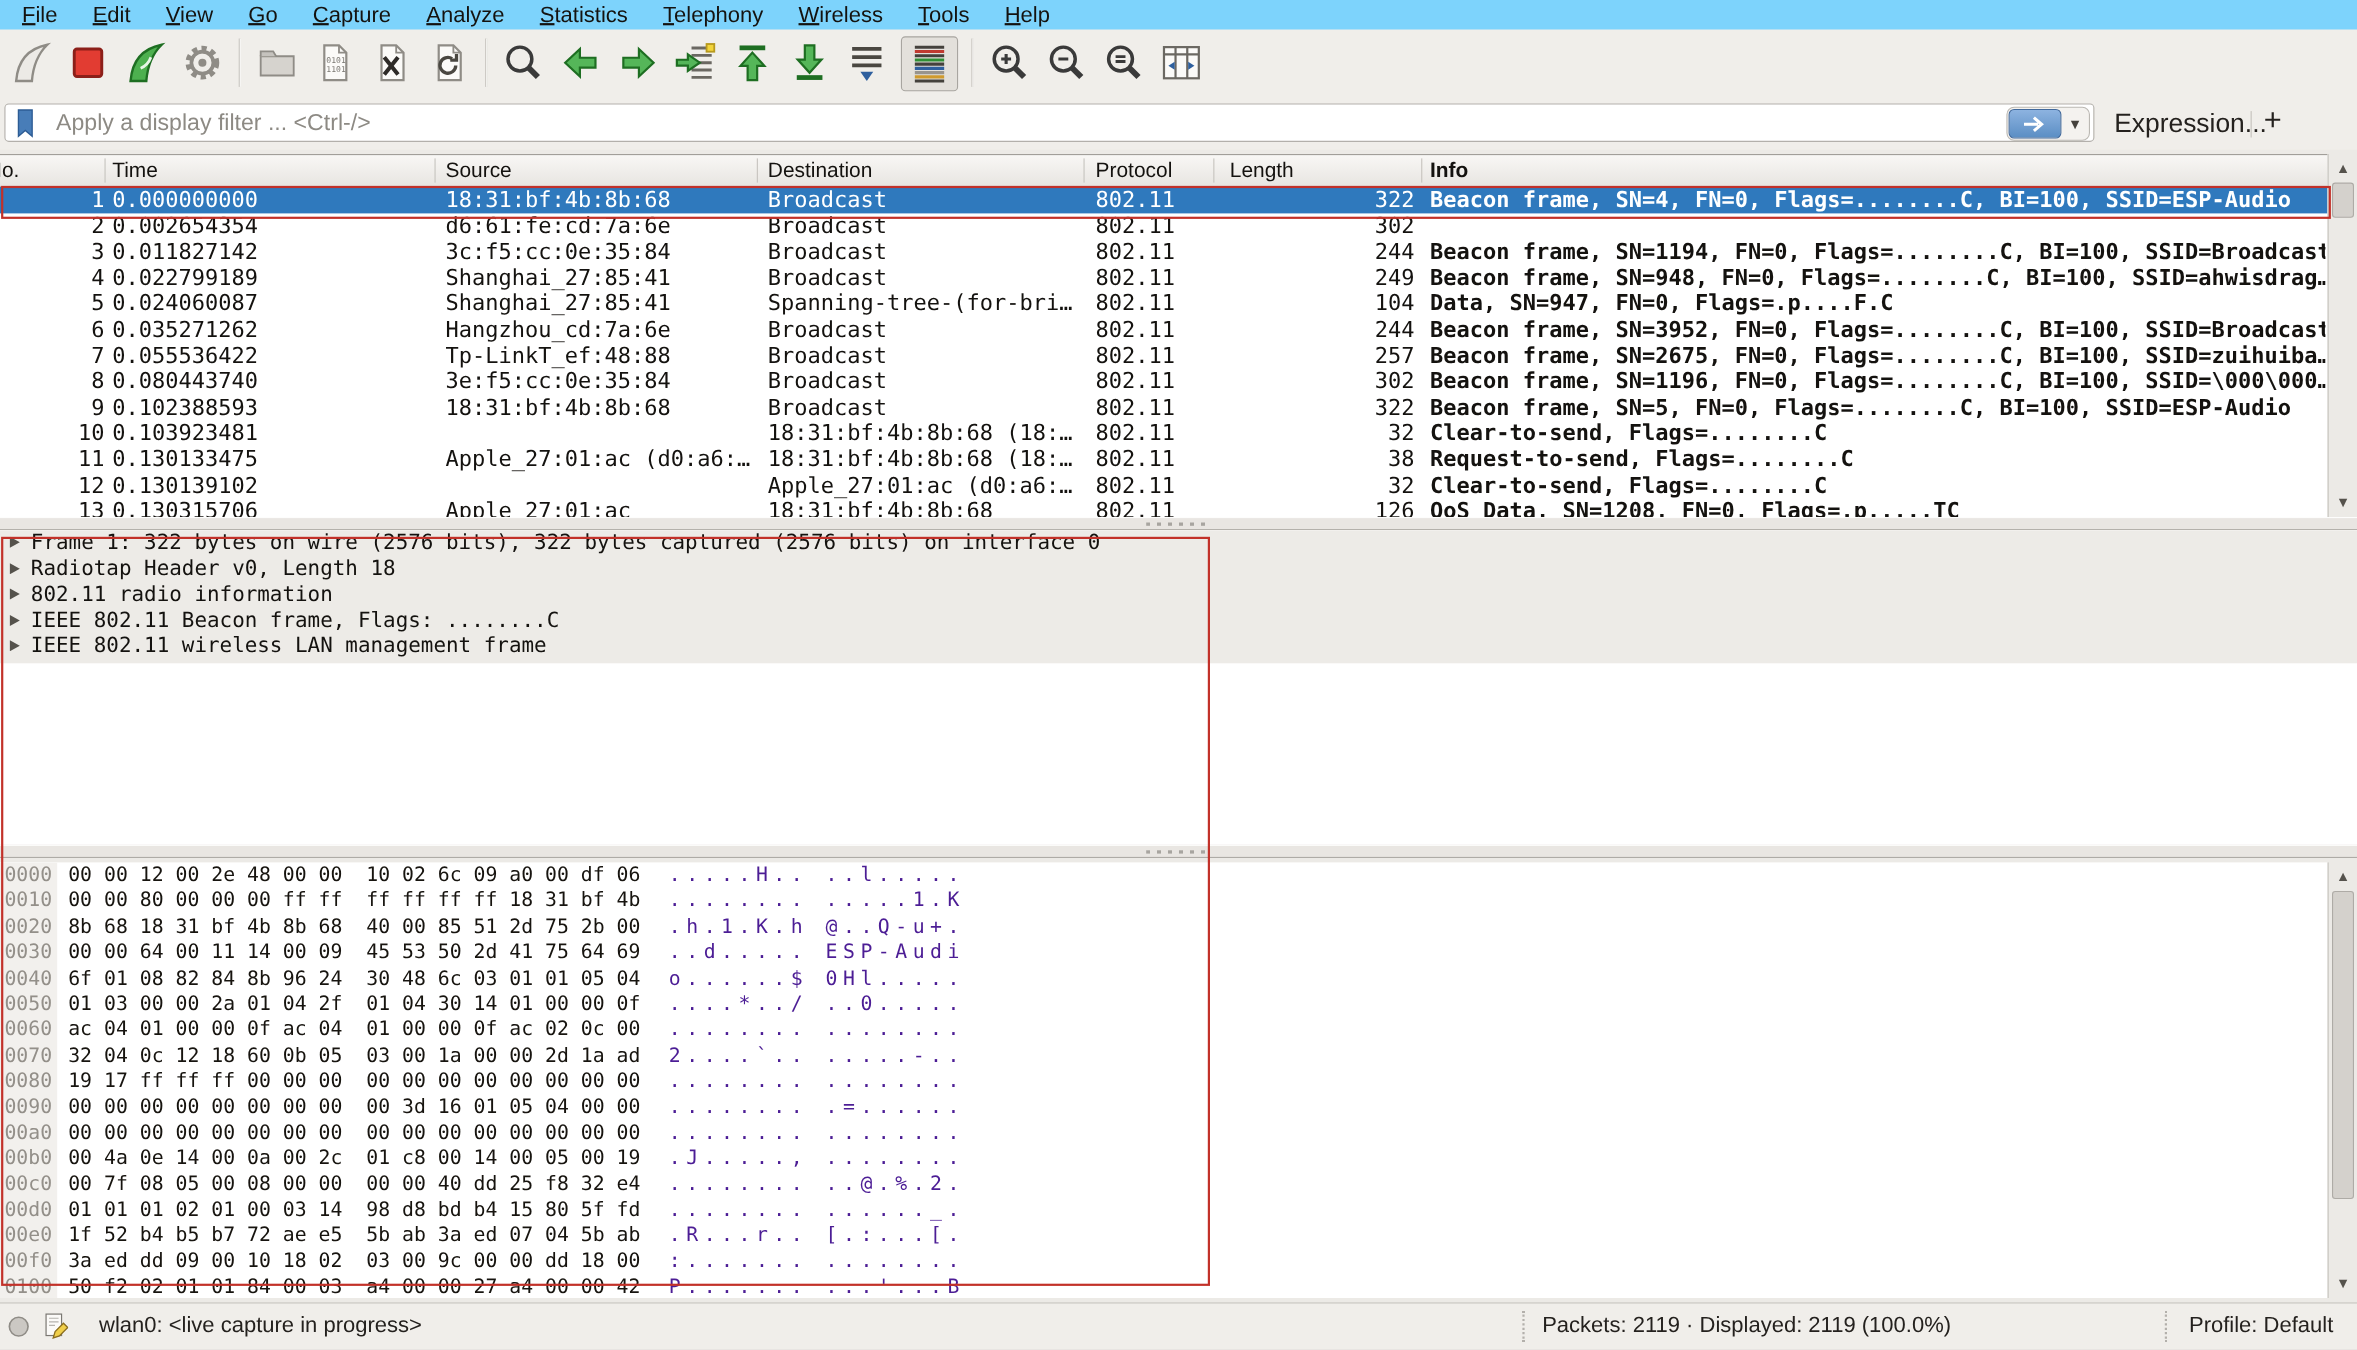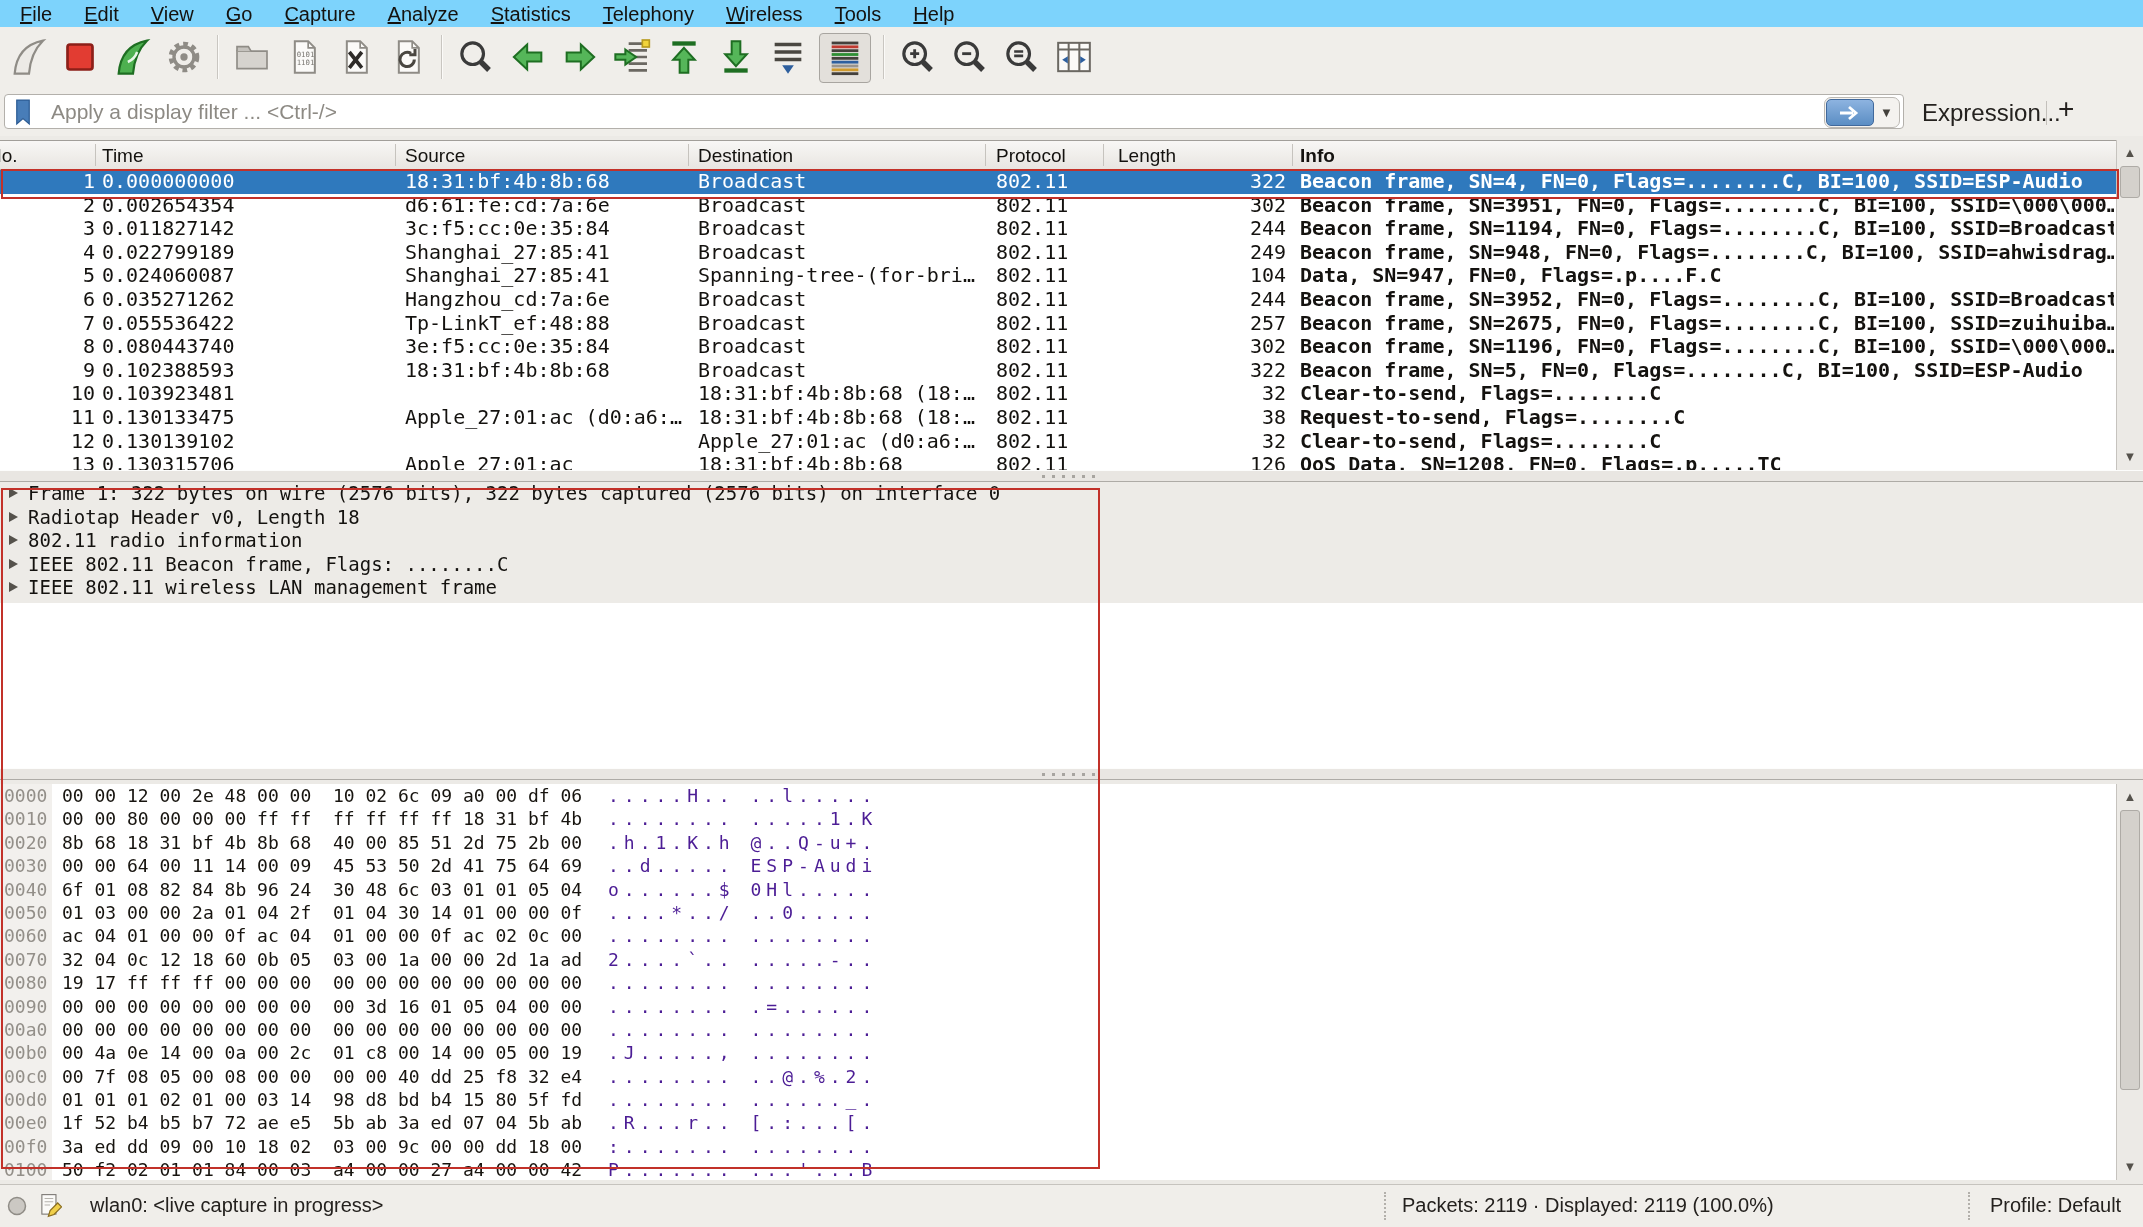--- a/index.html
+++ b/index.html
@@ -293,21 +293,21 @@
       <span class="hcell c-info">Info</span>
       <span class="hsep" style="left: 95px;"></span>
       <span class="hsep" style="left: 395px;"></span>
       <span class="hsep" style="left: 688px;"></span>
       <span class="hsep" style="left: 985px;"></span>
       <span class="hsep" style="left: 1103px;"></span>
       <span class="hsep" style="left: 1292px;"></span>
     </div>
   <div class="plist" id="plist">
       <div class="prow selected"><span class="pc c-no">1</span><span class="pc c-time">0.000000000</span><span class="pc c-src">18:31:bf:4b:8b:68</span><span class="pc c-dst">Broadcast</span><span class="pc c-proto">802.11</span><span class="pc c-len">322</span><span class="pc c-info">Beacon frame, SN=4, FN=0, Flags=........C, BI=100, SSID=ESP-Audio</span></div>
-      <div class="prow"><span class="pc c-no">2</span><span class="pc c-time">0.002654354</span><span class="pc c-src">d6:61:fe:cd:7a:6e</span><span class="pc c-dst">Broadcast</span><span class="pc c-proto">802.11</span><span class="pc c-len">302</span><span class="pc c-info">Beacon frame, SN=3951, FN=0, Flags=........C, BI=100, SSID=\000\000…</span></div>
+      <div class="prow"><span class="pc c-no">2</span><span class="pc c-time">0.002654354</span><span class="pc c-src">d6:61:fe:cd:7a:6e</span><span class="pc c-dst">Broadcast</span><span class="pc c-proto">802.11</span><span class="pc c-len">302</span></div>
       <div class="prow"><span class="pc c-no">3</span><span class="pc c-time">0.011827142</span><span class="pc c-src">3c:f5:cc:0e:35:84</span><span class="pc c-dst">Broadcast</span><span class="pc c-proto">802.11</span><span class="pc c-len">244</span><span class="pc c-info">Beacon frame, SN=1194, FN=0, Flags=........C, BI=100, SSID=Broadcast</span></div>
       <div class="prow"><span class="pc c-no">4</span><span class="pc c-time">0.022799189</span><span class="pc c-src">Shanghai_27:85:41</span><span class="pc c-dst">Broadcast</span><span class="pc c-proto">802.11</span><span class="pc c-len">249</span><span class="pc c-info">Beacon frame, SN=948, FN=0, Flags=........C, BI=100, SSID=ahwisdrag…</span></div>
       <div class="prow"><span class="pc c-no">5</span><span class="pc c-time">0.024060087</span><span class="pc c-src">Shanghai_27:85:41</span><span class="pc c-dst">Spanning-tree-(for-bri…</span><span class="pc c-proto">802.11</span><span class="pc c-len">104</span><span class="pc c-info">Data, SN=947, FN=0, Flags=.p....F.C</span></div>
       <div class="prow"><span class="pc c-no">6</span><span class="pc c-time">0.035271262</span><span class="pc c-src">Hangzhou_cd:7a:6e</span><span class="pc c-dst">Broadcast</span><span class="pc c-proto">802.11</span><span class="pc c-len">244</span><span class="pc c-info">Beacon frame, SN=3952, FN=0, Flags=........C, BI=100, SSID=Broadcast</span></div>
       <div class="prow"><span class="pc c-no">7</span><span class="pc c-time">0.055536422</span><span class="pc c-src">Tp-LinkT_ef:48:88</span><span class="pc c-dst">Broadcast</span><span class="pc c-proto">802.11</span><span class="pc c-len">257</span><span class="pc c-info">Beacon frame, SN=2675, FN=0, Flags=........C, BI=100, SSID=zuihuiba…</span></div>
       <div class="prow"><span class="pc c-no">8</span><span class="pc c-time">0.080443740</span><span class="pc c-src">3e:f5:cc:0e:35:84</span><span class="pc c-dst">Broadcast</span><span class="pc c-proto">802.11</span><span class="pc c-len">302</span><span class="pc c-info">Beacon frame, SN=1196, FN=0, Flags=........C, BI=100, SSID=\000\000…</span></div>
       <div class="prow"><span class="pc c-no">9</span><span class="pc c-time">0.102388593</span><span class="pc c-src">18:31:bf:4b:8b:68</span><span class="pc c-dst">Broadcast</span><span class="pc c-proto">802.11</span><span class="pc c-len">322</span><span class="pc c-info">Beacon frame, SN=5, FN=0, Flags=........C, BI=100, SSID=ESP-Audio</span></div>
       <div class="prow"><span class="pc c-no">10</span><span class="pc c-time">0.103923481</span><span class="pc c-src"></span><span class="pc c-dst">18:31:bf:4b:8b:68 (18:…</span><span class="pc c-proto">802.11</span><span class="pc c-len">32</span><span class="pc c-info">Clear-to-send, Flags=........C</span></div>
       <div class="prow"><span class="pc c-no">11</span><span class="pc c-time">0.130133475</span><span class="pc c-src">Apple_27:01:ac (d0:a6:…</span><span class="pc c-dst">18:31:bf:4b:8b:68 (18:…</span><span class="pc c-proto">802.11</span><span class="pc c-len">38</span><span class="pc c-info">Request-to-send, Flags=........C</span></div>
       <div class="prow"><span class="pc c-no">12</span><span class="pc c-time">0.130139102</span><span class="pc c-src"></span><span class="pc c-dst">Apple_27:01:ac (d0:a6:…</span><span class="pc c-proto">802.11</span><span class="pc c-len">32</span><span class="pc c-info">Clear-to-send, Flags=........C</span></div>

